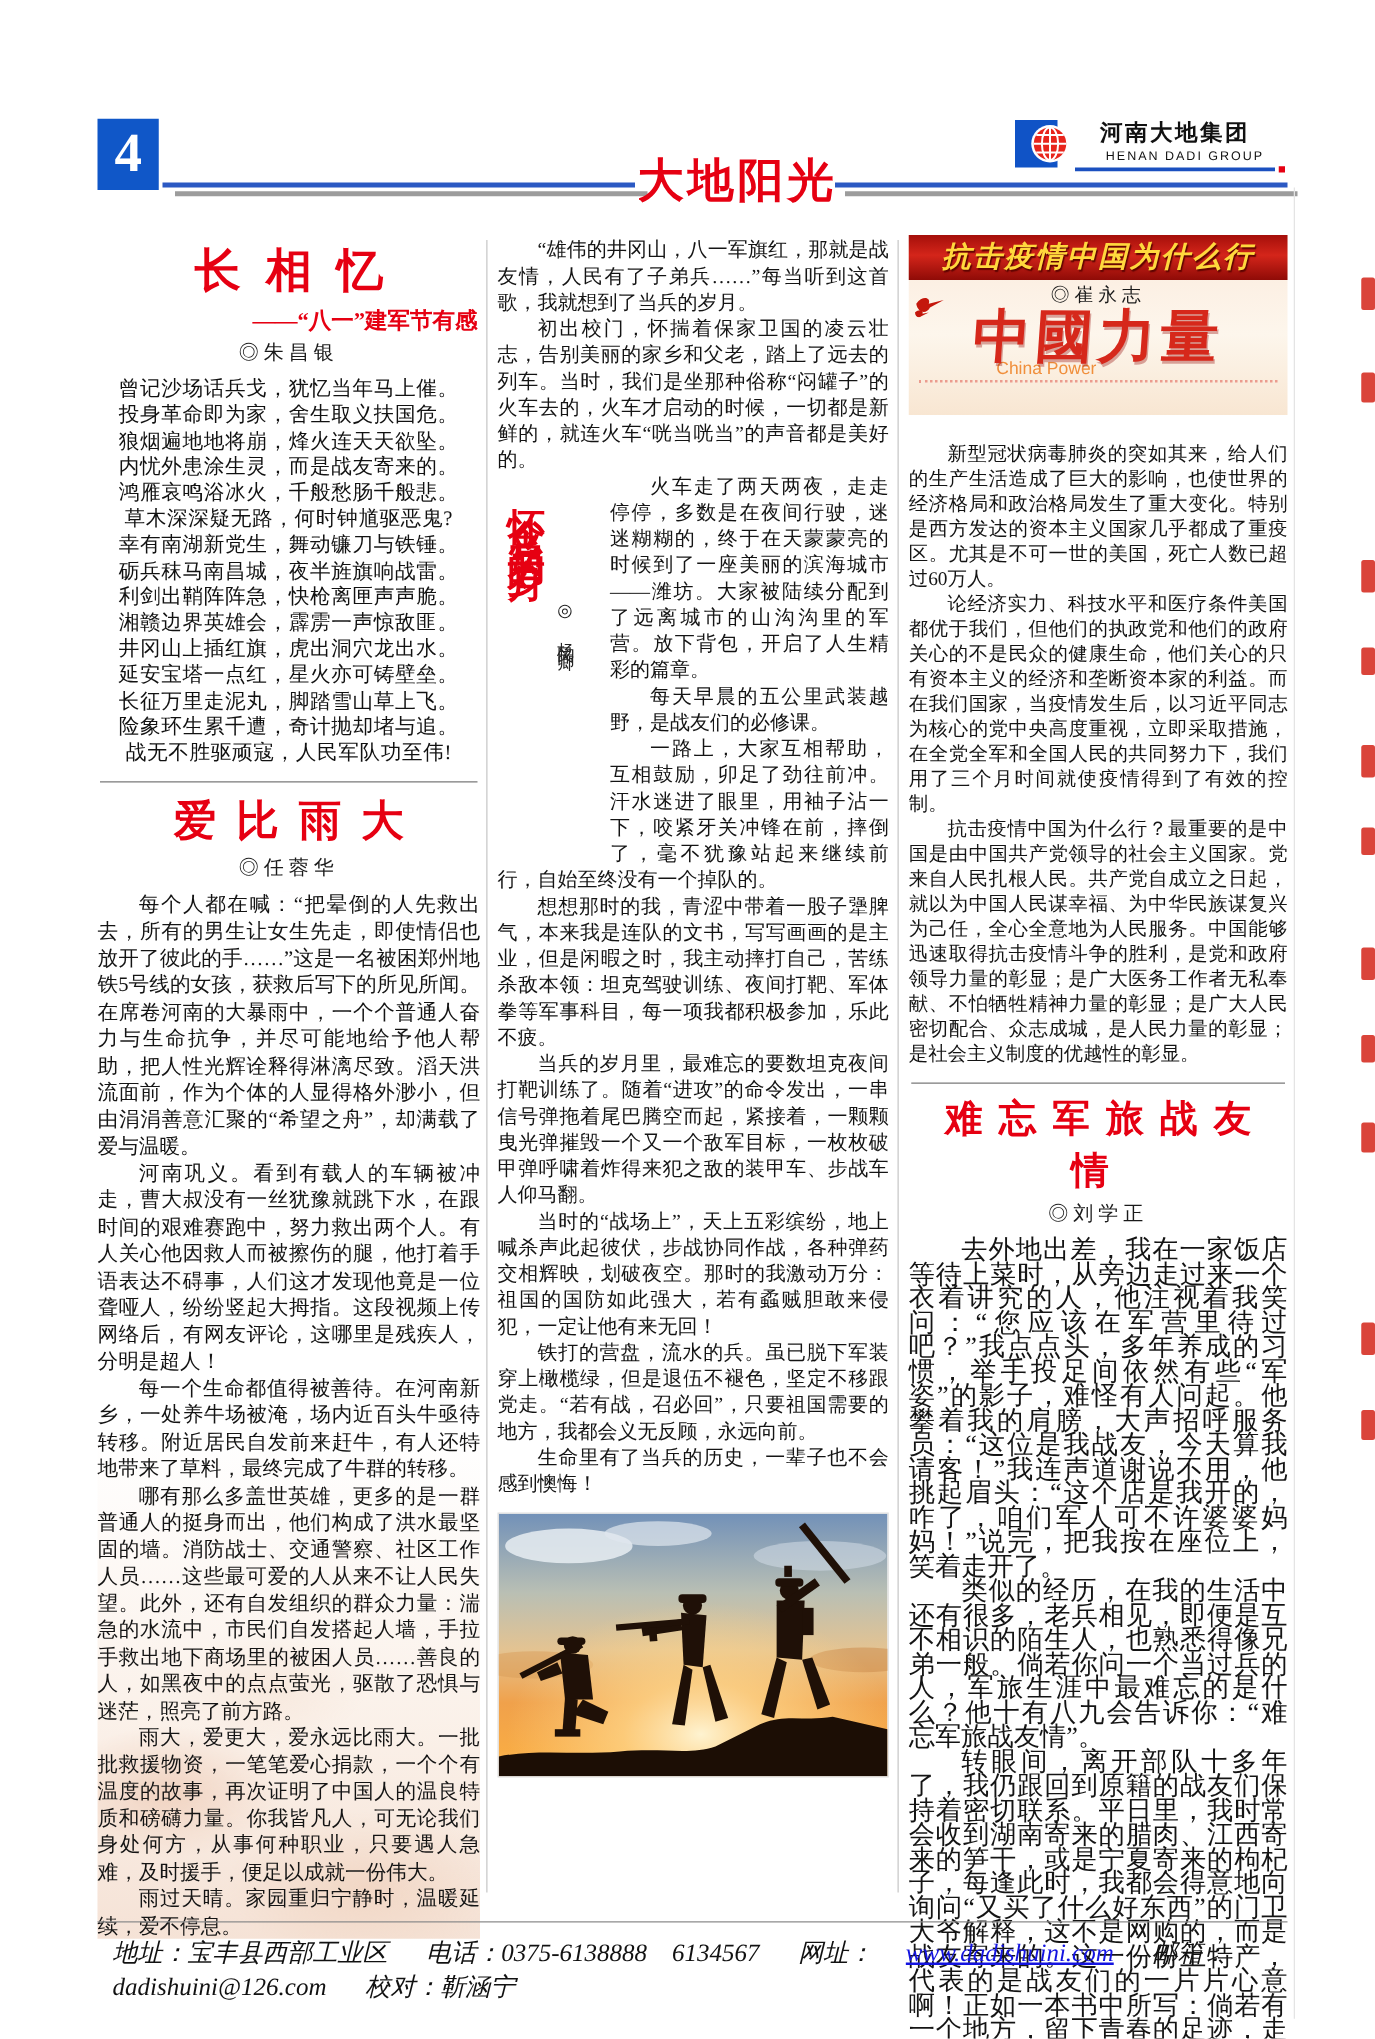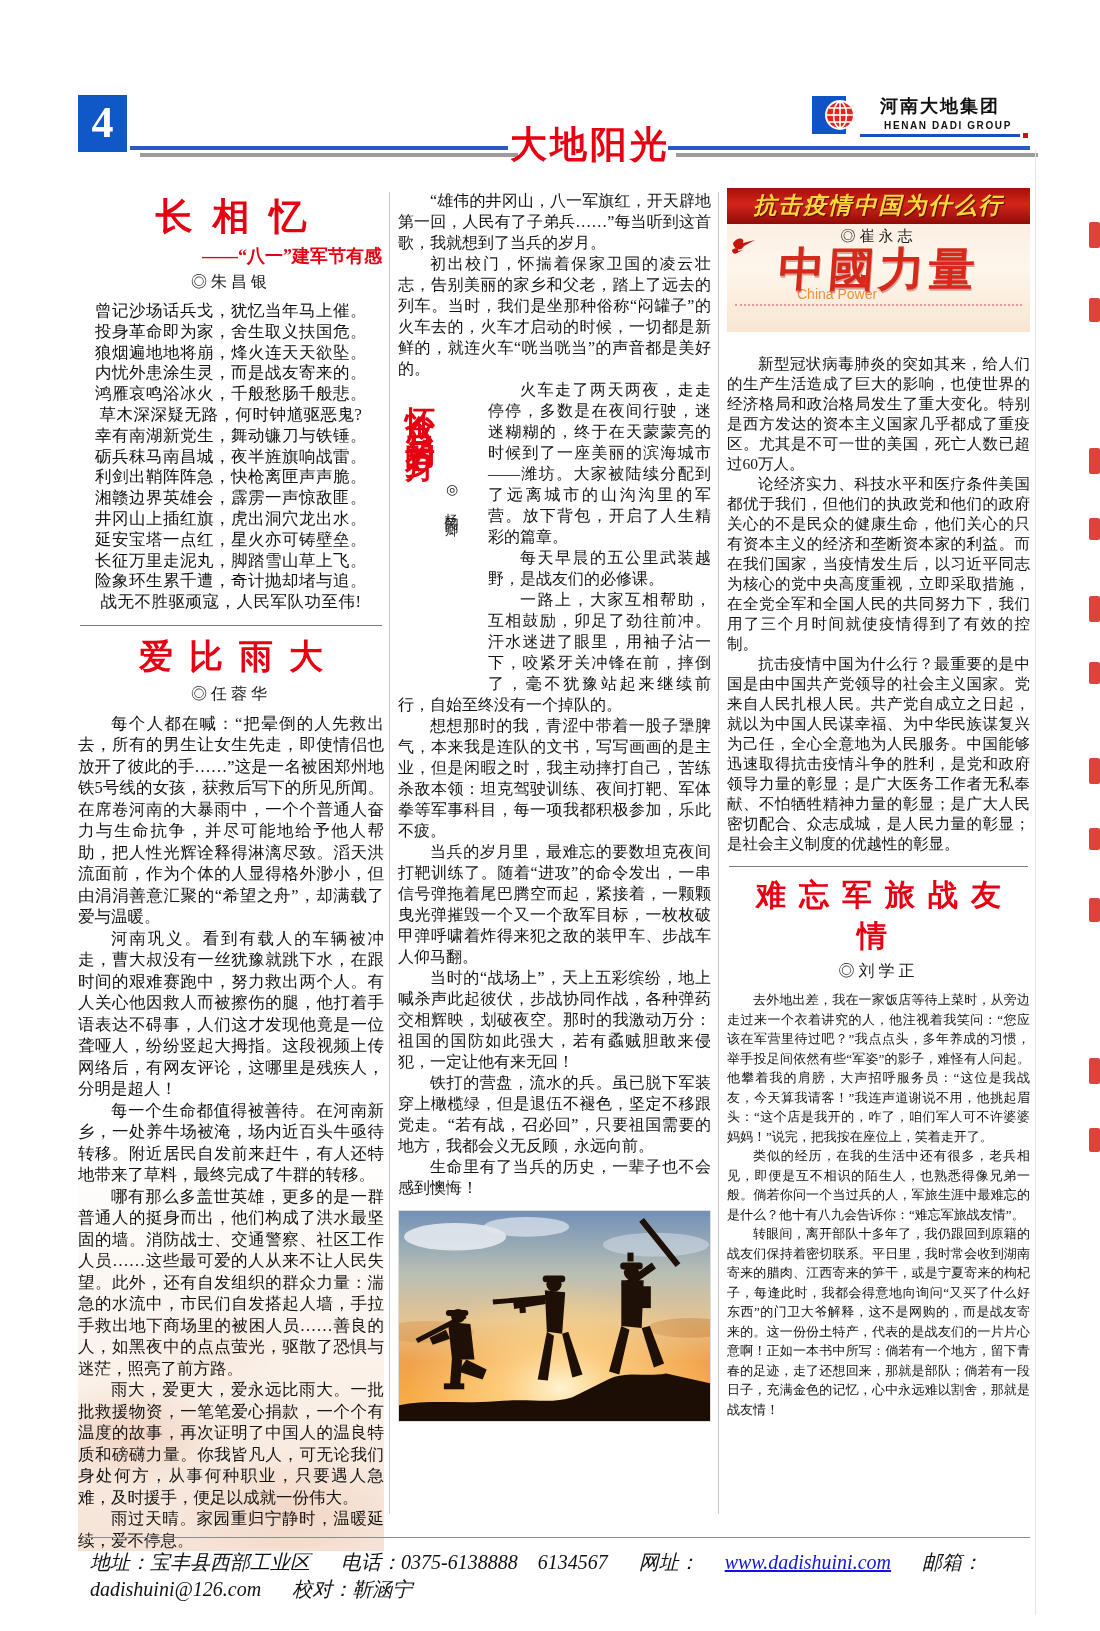--- a/index.html
+++ b/index.html
@@ -15,21 +15,21 @@
   .r2{left:140px;top:153px;width:378px;}
   .r3{left:668px;top:146px;width:362px;}
   .r4{left:676px;top:153px;width:362px;}
   .masthead{position:absolute;left:510px;top:120px;width:160px;text-align:center;
             font-size:37px;font-weight:bold;color:#e60012;letter-spacing:3px;}
   .logo{position:absolute;left:812px;top:94px;display:flex;align-items:flex-start;text-align:center;}
   .logo-sq{width:42px;height:44px;}
   .logo-txt{margin-left:6px;}
   .logo-cn{font-size:18px;font-weight:bold;letter-spacing:2px;color:#111;
            font-family:"Liberation Sans",sans-serif;}
-  .logo-en{font-size:10px;letter-spacing:1.6px;color:#111;font-weight:bold;
+  .logo-en{font-size:10px;letter-spacing:1.6px;color:#111;font-weight:normal;
            font-family:"Liberation Sans",sans-serif;margin-top:2px;padding-left:16px;}
   .logo-ul{margin-top:3px;height:3px;background:#1b50c0;width:160px;position:relative;}
   .logo-ul .dot{position:absolute;right:-8px;top:-1px;width:5px;height:5px;background:#e60012;}
   
   .vsep{position:absolute;top:192px;height:1322px;width:1px;background:#c8c8c8;}
   .vsep.s1{left:389px;} .vsep.s2{left:718px;}
   .page-edge{position:absolute;left:1035px;top:150px;height:1465px;width:1px;background:#e4e4e4;}
   .col{position:absolute;}
   .col-left{left:78px;top:190px;width:306px;}
   .col-mid{left:398px;top:190px;width:313px;}
@@ -69,21 +69,21 @@
   .hero .author{margin:3px 0 0;font-size:15px;}
   .power{text-align:center;font-size:46px;font-weight:900;color:#d6281b;line-height:48px;
          letter-spacing:4px;transform:skewX(-4deg);text-shadow:1px 2px 0 rgba(150,10,5,.35);}
   .power-en{color:#f08f3c;font-size:14px;font-weight:normal;margin:-8px 0 0 70px;
             font-family:"Liberation Sans",sans-serif;}
   .micro-rule{margin:2px 8px 0;border-top:2px dotted rgba(212,35,24,.4);}
   .bird{position:absolute;left:4px;top:46px;}
   .covid p{font-size:15.5px;line-height:20px;}
   
   .comrade-title{font-size:30px;letter-spacing:13px;text-indent:13px;}
-  .comrade p{font-size:13px;line-height:19.5px;}
+  .comrade p{font-size:21px;line-height:19.5px;}
   
   .footer-rule{position:absolute;left:78px;top:1537px;width:952px;height:1px;background:#8c8c8c;}
   .footer-text{position:absolute;left:90px;top:1549px;width:945px;font-size:20px;color:#111;font-style:italic;}
   .footer-text span{margin-right:26px;}
   .footer-text a{color:#1414e0;text-decoration:underline;}
   
   .edge-mark{position:absolute;left:1089px;width:11px;background:#d42318;border-radius:2px;opacity:.85;}
 </style>
 </head>
 <body>
@@ -157,21 +157,21 @@
           <p>哪有那么多盖世英雄，更多的是一群普通人的挺身而出，他们构成了洪水最坚固的墙。消防战士、交通警察、社区工作人员……这些最可爱的人从来不让人民失望。此外，还有自发组织的群众力量：湍急的水流中，市民们自发搭起人墙，手拉手救出地下商场里的被困人员……善良的人，如黑夜中的点点萤光，驱散了恐惧与迷茫，照亮了前方路。</p>
           <p>雨大，爱更大，爱永远比雨大。一批批救援物资，一笔笔爱心捐款，一个个有温度的故事，再次证明了中国人的温良特质和磅礴力量。你我皆凡人，可无论我们身处何方，从事何种职业，只要遇人急难，及时援手，便足以成就一份伟大。</p>
           <p>雨过天晴。家园重归宁静时，温暖延续，爱不停息。</p>
         </div>
     </article>
   </section>
 
   <section class="col col-mid">
     <article>
       <div class="body-text">
-          <p>“雄伟的井冈山，八一军旗红，开天辟地第一回，人民有了子弟兵……”每当听到这首歌，我就想到了当兵的岁月。</p>
+          <p>“雄伟的井冈山，八一军旗红，那就是战友情，人民有了子弟兵……”每当听到这首歌，我就想到了当兵的岁月。</p>
           <p>初出校门，怀揣着保家卫国的凌云壮志，告别美丽的家乡和父老，踏上了远去的列车。当时，我们是坐那种俗称“闷罐子”的火车去的，火车才启动的时候，一切都是新鲜的，就连火车“咣当咣当”的声音都是美好的。</p>
         </div>
       <div class="body-text">
         <div class="vert-block">
           <div class="vert-title">怀念当兵的岁月</div>
           <div class="vert-author">◎杨民卿</div>
         </div>
         <div>
             <p>火车走了两天两夜，走走停停，多数是在夜间行驶，迷迷糊糊的，终于在天蒙蒙亮的时候到了一座美丽的滨海城市——潍坊。大家被陆续分配到了远离城市的山沟沟里的军营。放下背包，开启了人生精彩的篇章。</p>
             <p>每天早晨的五公里武装越野，是战友们的必修课。</p>

